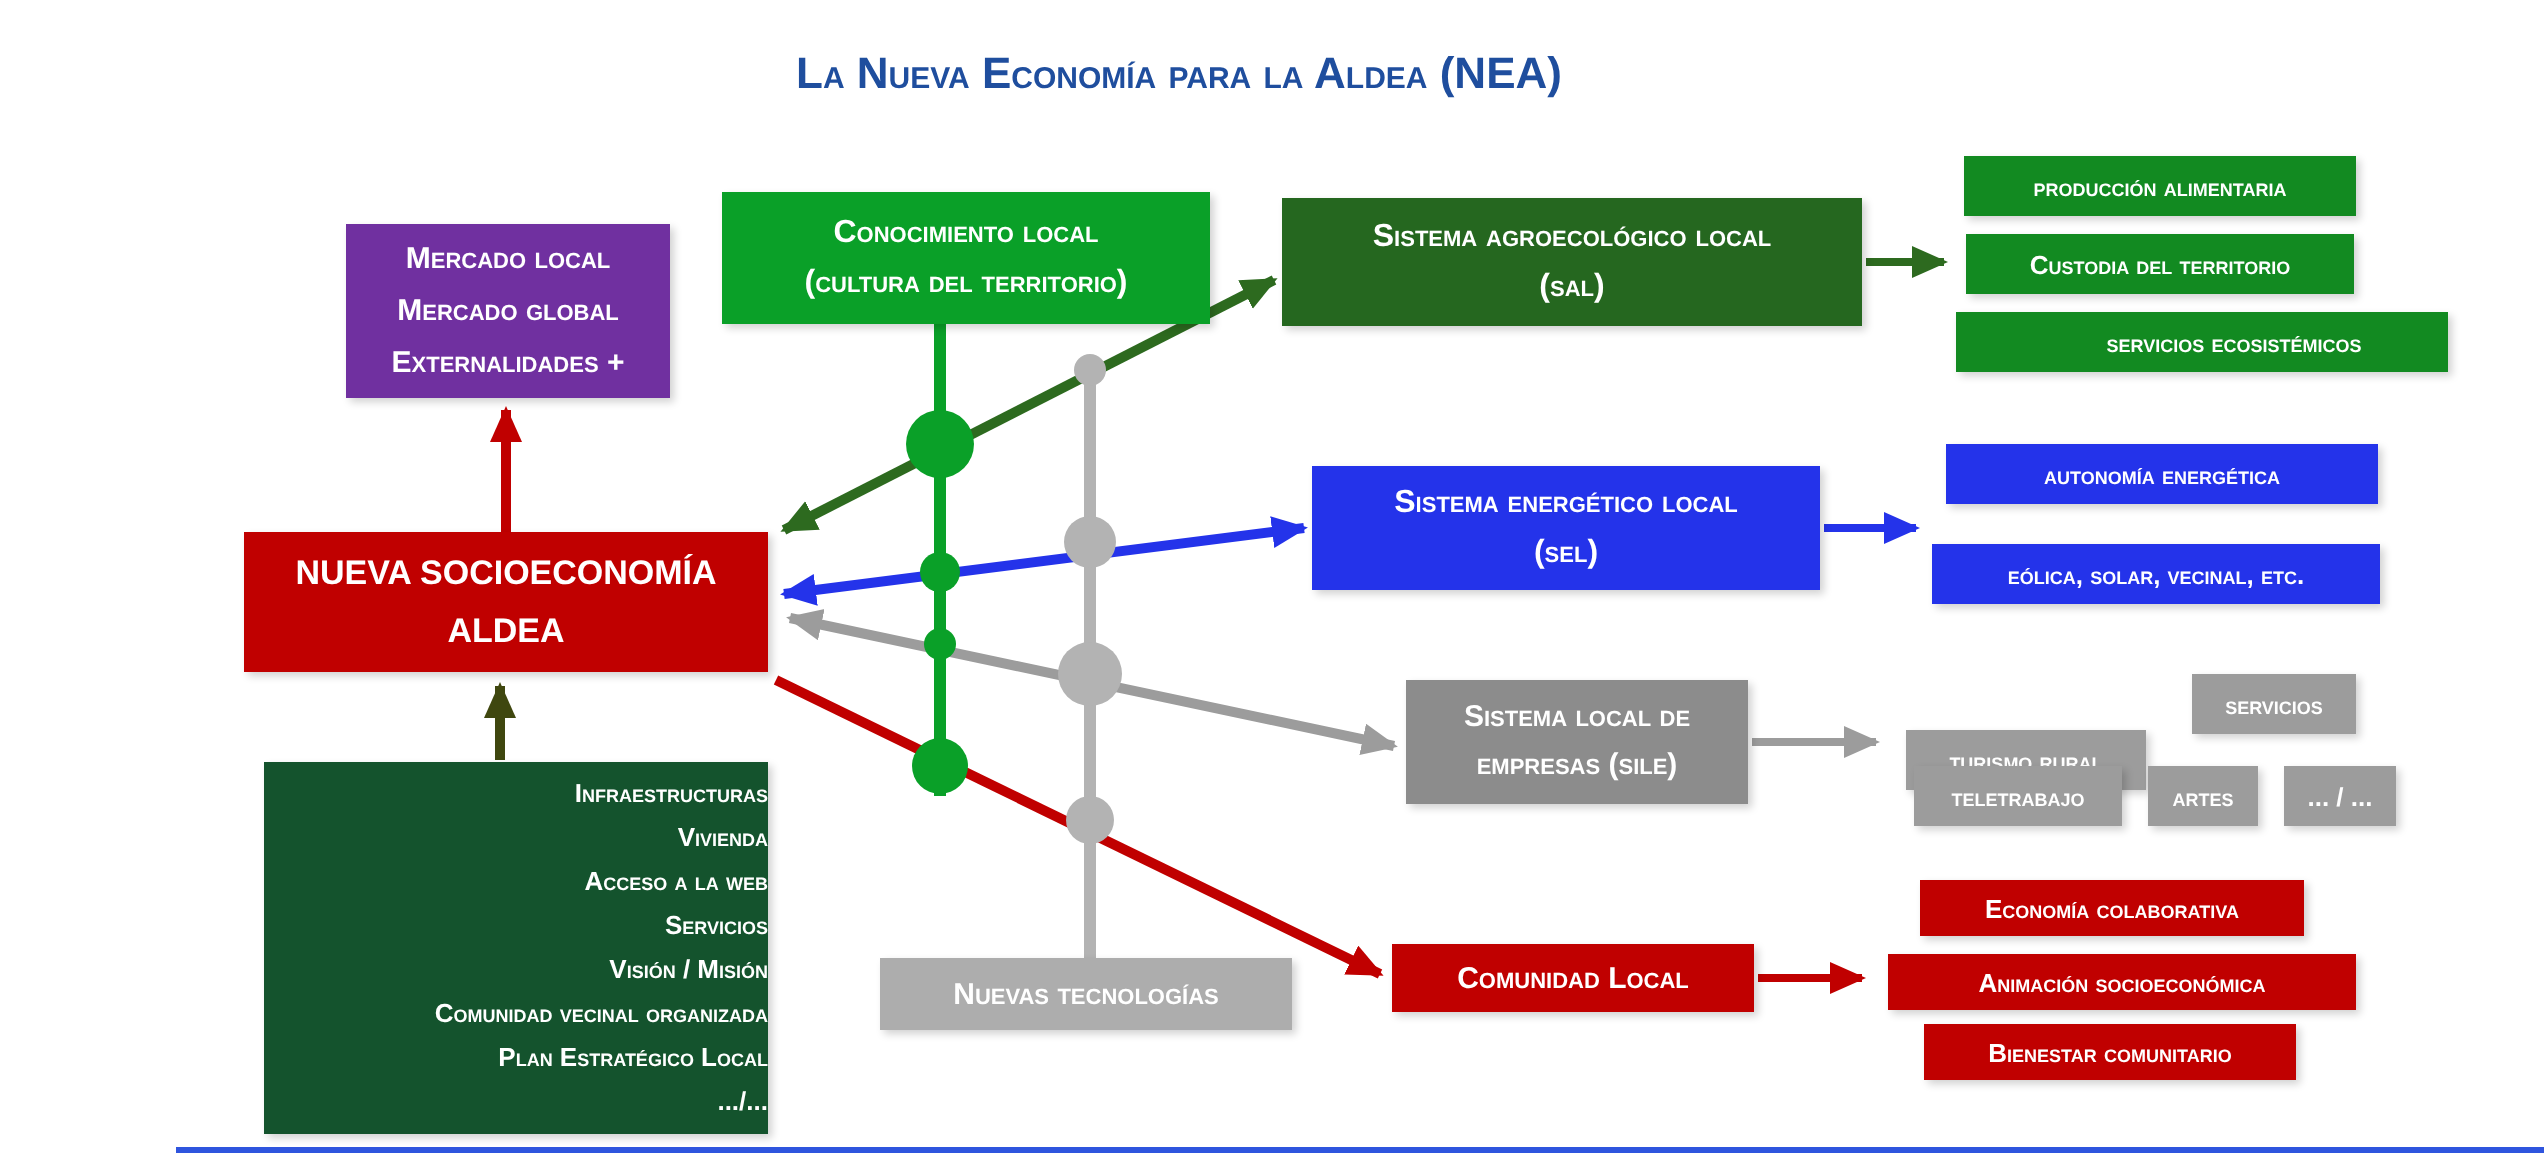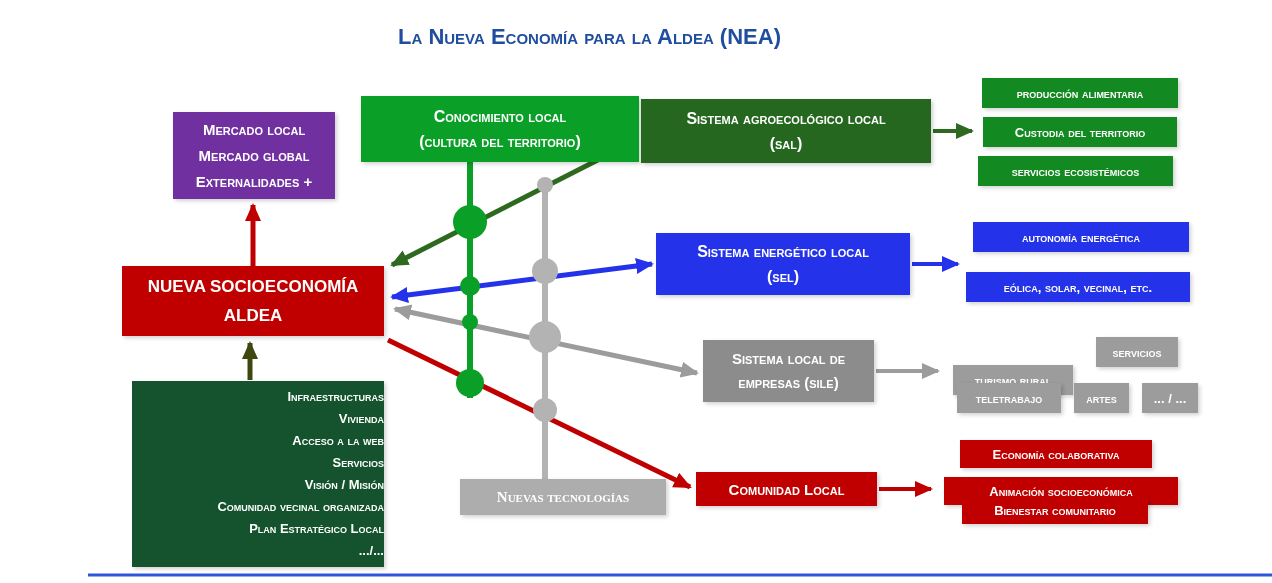--- a/index.html
+++ b/index.html
@@ -112,33 +112,33 @@
   </svg>
 
   <div class="title">La Nueva Economía para la Aldea (NEA)</div>
 
   <div class="box purple f15" style="left:173px; top:112px; width:162px; height:87px; line-height:26px;">
     <div>Mercado local</div>
     <div>Mercado global</div>
     <div>Externalidades +</div>
   </div>
 
-  <div class="box green f16" style="left:361px; top:96px; width:278px; height:66px; line-height:25px;">
+  <div class="box green f16" style="left:361px; top:96px; width:244px; height:66px; line-height:25px;">
     <div>Conocimiento local</div>
     <div>(cultura del territorio)</div>
   </div>
 
   <div class="box dgreen f16" style="left:641px; top:99px; width:290px; height:64px; line-height:25px;">
     <div>Sistema agroecológico local</div>
     <div>(sal)</div>
   </div>
 
   <div class="box green-sm f13" style="left:982px; top:78px; width:196px; height:30px;">producción alimentaria</div>
   <div class="box green-sm f13" style="left:983px; top:117px; width:194px; height:30px;">Custodia del territorio</div>
-  <div class="box green-sm f13" style="left:978px; top:156px; width:195px; height:30px;">servicios ecosistémicos</div>
+  <div class="box green-sm f13" style="left:978px; top:156px; width:214px; height:30px;padding-left:32px;">servicios ecosistémicos</div>
 
   <div class="box red f17" style="left:122px; top:266px; width:262px; height:70px; line-height:29px;">
     <div>NUEVA SOCIOECONOMÍA</div>
     <div>ALDEA</div>
   </div>
 
   <div class="box blue f16" style="left:656px; top:233px; width:254px; height:62px; line-height:25px;">
     <div>Sistema energético local</div>
     <div>(sel)</div>
   </div>
@@ -154,28 +154,28 @@
   <div class="box gray-sm f13" style="left:953px; top:337px; width:120px; height:30px;margin-top:28px;">turismo rural</div>
   <div class="box gray-sm f13" style="left:1096px; top:337px; width:82px; height:30px;">servicios</div>
   <div class="box gray-sm f13" style="left:957px; top:383px; width:104px; height:30px;">teletrabajo</div>
   <div class="box gray-sm f13" style="left:1074px; top:383px; width:55px; height:30px;">artes</div>
   <div class="box gray-sm f13" style="left:1142px; top:383px; width:56px; height:30px;">... / ...</div>
 
   <div class="box red f15" style="left:696px; top:472px; width:181px; height:34px;">Comunidad Local</div>
 
   <div class="box red f13" style="left:960px; top:440px; width:192px; height:28px;">Economía colaborativa</div>
   <div class="box red f13" style="left:944px; top:477px; width:234px; height:28px;">Animación socioeconómica</div>
-  <div class="box red f13" style="left:962px; top:496px; width:186px; height:28px;">Bienestar comunitario</div>
+  <div class="box red f13" style="left:962px; top:512px; width:186px; height:28px;">Bienestar comunitario</div>
 
   <div class="box olive f13" style="left:132px; top:381px; width:252px; height:186px; line-height:22px;">
     <div>Infraestructuras</div>
     <div>Vivienda</div>
     <div>Acceso a la web</div>
     <div>Servicios</div>
     <div>Visión / Misión</div>
     <div>Comunidad vecinal organizada</div>
     <div>Plan Estratégico Local</div>
     <div>.../...</div>
   </div>
 
-  <div class="box gray-lt f15" style="left:460px; top:479px; width:206px; height:36px;font-family:Liberation Serif, serif;">Nuevas tecnologías</div>
+  <div class="box gray-lt f15" style="left:440px; top:479px; width:206px; height:36px;">Nuevas tecnologías</div>
 
 </div>
 
 </body></html>

